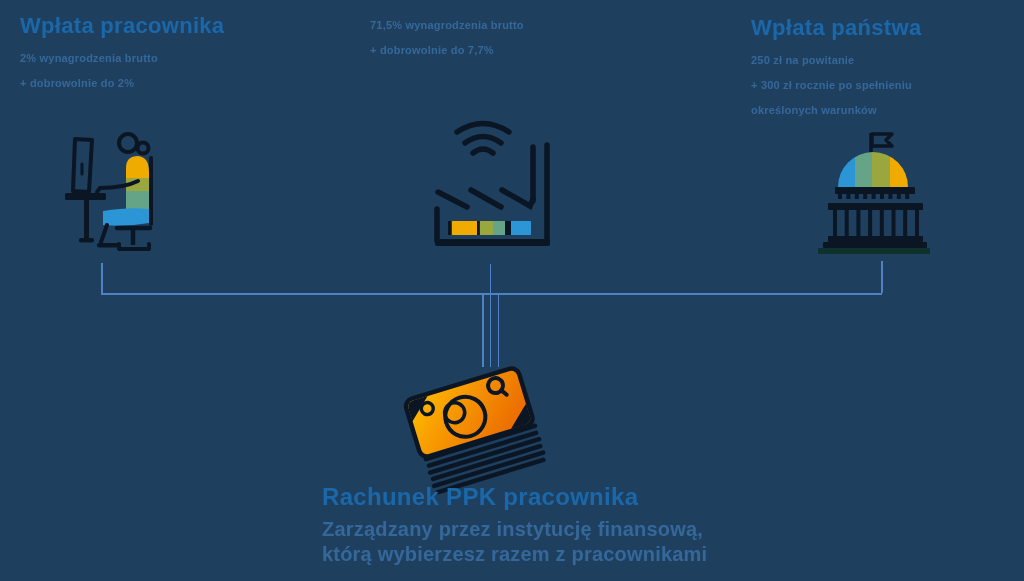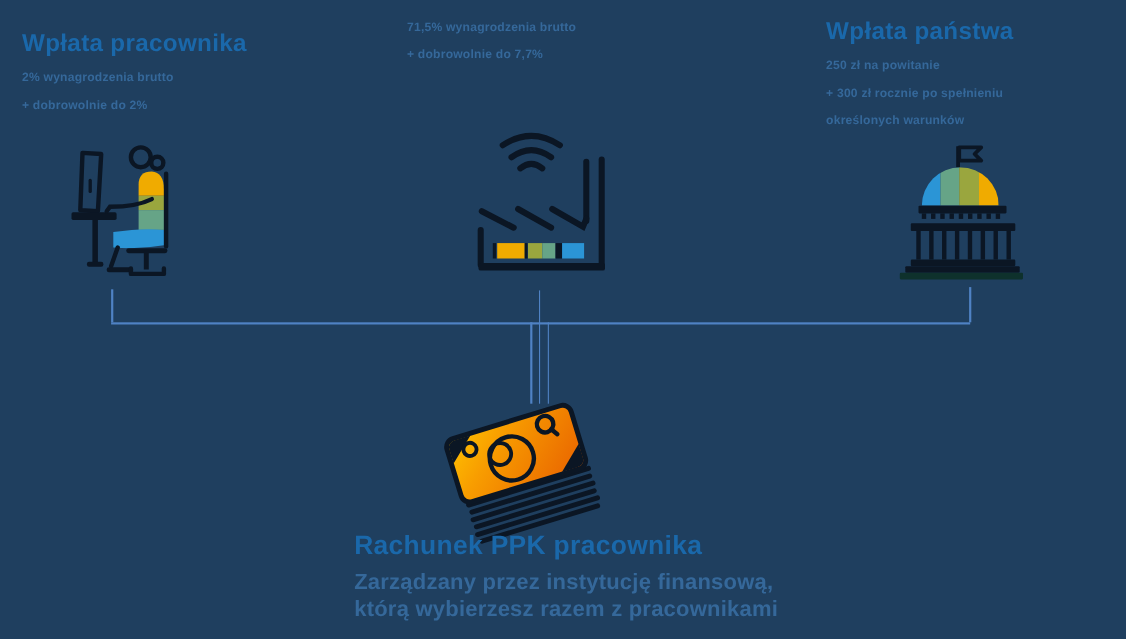--- a/index.html
+++ b/index.html
@@ -21,21 +21,21 @@
   .textblock.result p  { font-size:20px; line-height:25px; }
   .icon { position:absolute; }
   .line { position:absolute; background:var(--line-color,#4f82c4); }
   svg { display:block; overflow:visible; }
 </style>
 </head>
 <body>
 
 <div class="canvas">
 
-  <div class="textblock" style="left:20px; top:26px;">
+  <div class="textblock" style="left:20px; top:13px;">
     <h2>Wpłata pracownika</h2>
     <p>2% wynagrodzenia brutto</p>
     <p>+ dobrowolnie do 2%</p>
   </div>
 
   <div class="textblock" style="left:370px; top:13px;">
     <p>71,5% wynagrodzenia brutto</p>
     <p>+ dobrowolnie do 7,7%</p>
   </div>
 

